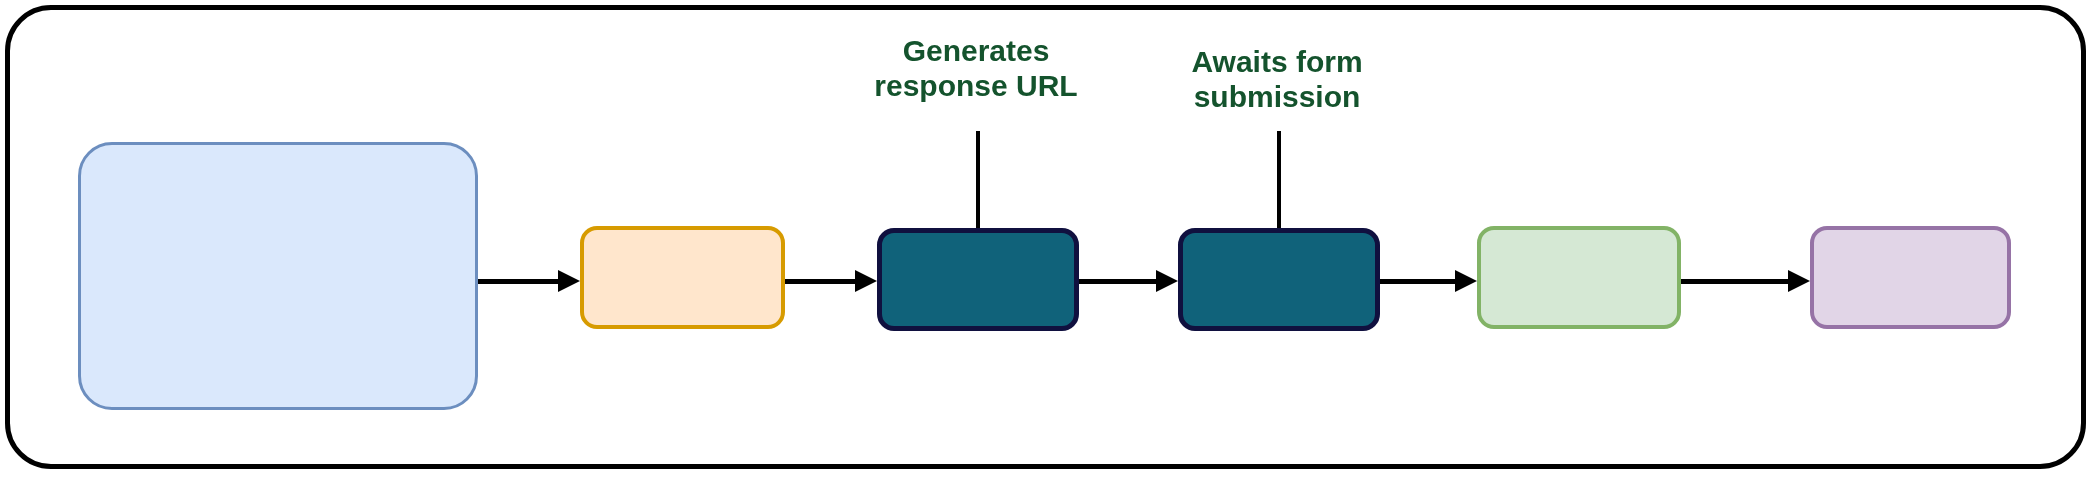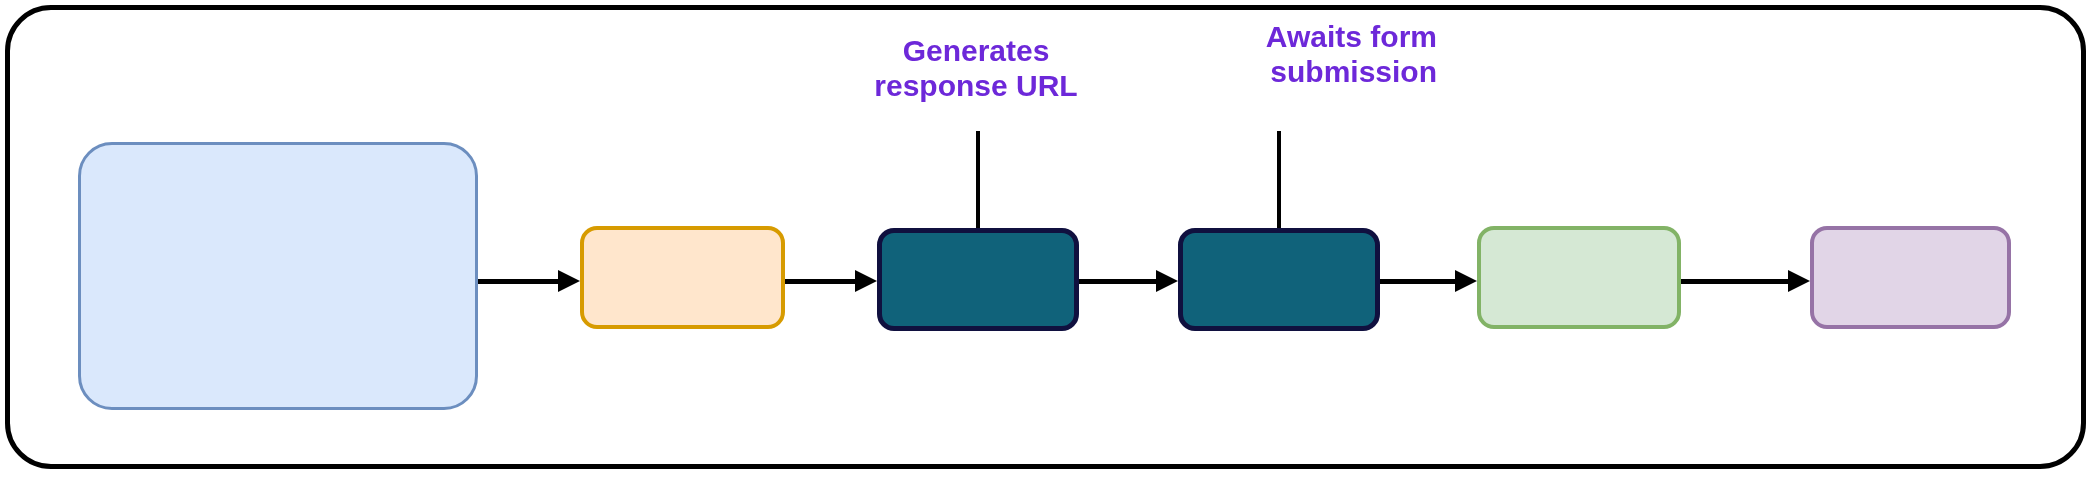--- a/index.html
+++ b/index.html
@@ -109,21 +109,21 @@
     position: absolute;
     width: 4px;
     background: #000000;
   }
 
   
   .annotation {
     position: absolute;
     font-size: 30px;
     font-weight: bold;
-    color: #6d28d9;
+    color: #14532d;
     text-align: center;
     line-height: 1.18;
     white-space: pre-line;
   }
 </style>
 </head>
 <body>
 
 <div id="canvas">
 
@@ -178,16 +178,16 @@
     <div class="head" style="left:107px;"></div>
   </div>
 
   <div class="leader" style="left:976px; top:131px; height:97px;"></div>
 
   <div class="leader" style="left:1277px; top:131px; height:97px;"></div>
 
   <div class="annotation" style="left:806px; top:33px; width:340px;">Generates
 response URL</div>
 
-  <div class="annotation" style="left:1117px; top:19px; width:320px;text-align:right;">Awaits form
+  <div class="annotation" style="left:1117px; top:44px; width:320px;">Awaits form
 submission</div>
 
 </div>
 
 </body></html>

